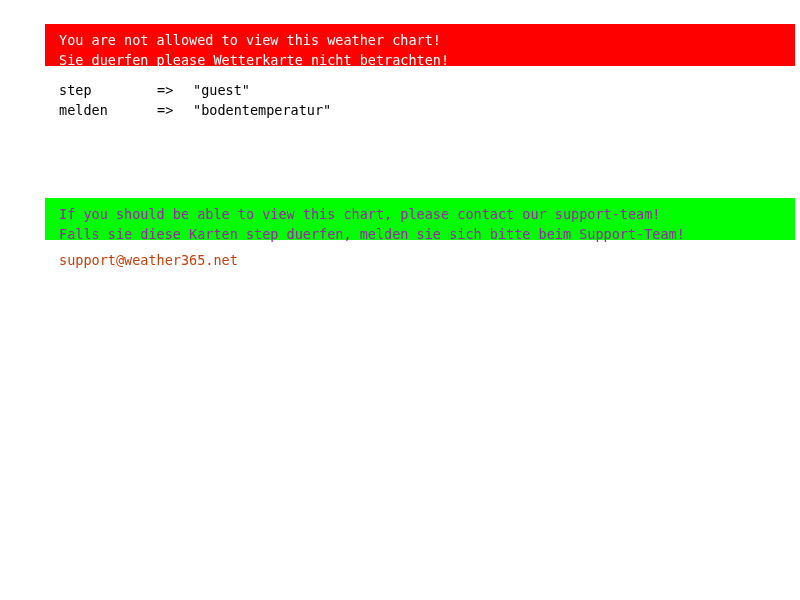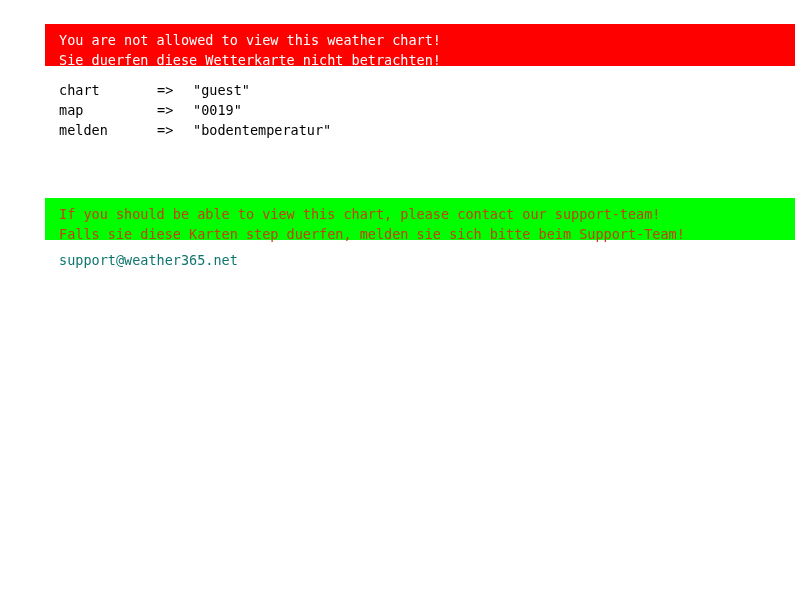--- a/index.html
+++ b/index.html
@@ -36,21 +36,21 @@
   .banner-ok {
     top: 198px;
     background: #00ff00;
     height: 42px;
   }
   .banner .line {
     font-family: "DejaVu Sans Mono", monospace;
     font-size: 13.5px;
     line-height: 20px;
     white-space: pre;
-    color: #c2410c;
+    color: #a21caf;
   }
   .banner-error .line {
     color: #ffffff;
   }
   .params {
     position: absolute;
     left: 39px;
     top: 80px;
   }
   .params table {
@@ -84,47 +84,42 @@
     justify-content: space-between;
     align-items: baseline;
   }
   .footer-row span {
     font-family: "DejaVu Sans Mono", monospace;
     font-size: 13.5px;
     line-height: 20px;
     white-space: pre;
   }
   a.support-link {
-    color: #0f766e;
+    color: #c2410c;
     text-decoration: none;
     text-align: center;
   }
 </style>
 </head>
 <body>
 
 <div class="page">
 
   <div class="banner banner-error">
     <div class="line">You are not allowed to view this weather chart!</div>
-    <div class="line">Sie duerfen diese Wetterkarte nicht betrachten!</div>
+    <div class="line">Sie duerfen please Wetterkarte nicht betrachten!</div>
   </div>
 
   <div class="params">
     <table>
       <tbody>
         <tr>
-          <td class="key">chart</td>
+          <td class="key">step</td>
           <td class="arrow">=&gt;</td>
           <td class="val">"guest"</td>
-        </tr>
-        <tr>
-          <td class="key">map</td>
-          <td class="arrow">=&gt;</td>
-          <td class="val">"0019"</td>
         </tr>
         <tr>
           <td class="key">melden</td>
           <td class="arrow">=&gt;</td>
           <td class="val">"bodentemperatur"</td>
         </tr>
       </tbody>
     </table>
   </div>
 

